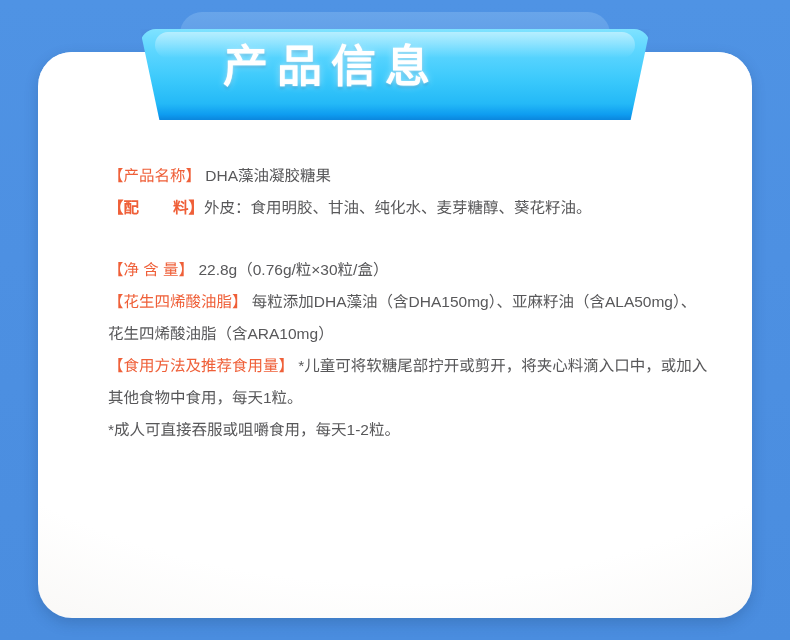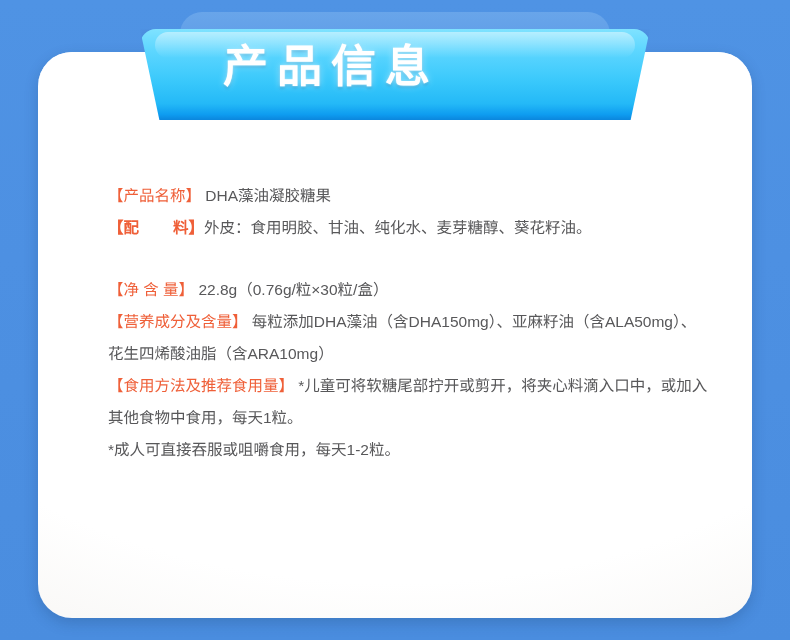--- a/index.html
+++ b/index.html
@@ -103,21 +103,21 @@
       0 0 2px #b4ecff,
       0 0 7px #9fe6ff,
       0 2px 3px rgba(7, 92, 150, 0.45);
     z-index: 3;
   }
 
   
   .content {
     position: absolute;
     left: 108px;
-    top: 180px;
+    top: 160px;
     width: 600px;
     color: #58585a;
     font-size: 15.5px;
     line-height: 32px;
   }
   .row {
     margin: 0;
   }
   .lbl {
     color: #ef5f38;
@@ -168,21 +168,21 @@
 
 
     <div class="block-gap"></div>
 
     <p class="row">
       <span class="lbl">【净 含 量】</span>
       <span class="val">22.8g（0.76g/粒×30粒/盒）</span>
     </p>
 
     <p class="row flow">
-      <span class="lbl">【营养成分及含量】</span>
+      <span class="lbl">【花生四烯酸油脂】</span>
       <span class="val">每粒添加DHA藻油（含DHA150mg）、亚麻籽油（含ALA50mg）、花生四烯酸油脂（含ARA10mg）</span>
     </p>
 
     <p class="row flow">
       <span class="lbl">【食用方法及推荐食用量】</span>
       <span class="val">*儿童可将软糖尾部拧开或剪开，将夹心料滴入口中，或加入其他食物中食用，每天1粒。</span>
     </p>
 
     <p class="row">*成人可直接吞服或咀嚼食用，每天1-2粒。</p>
 

